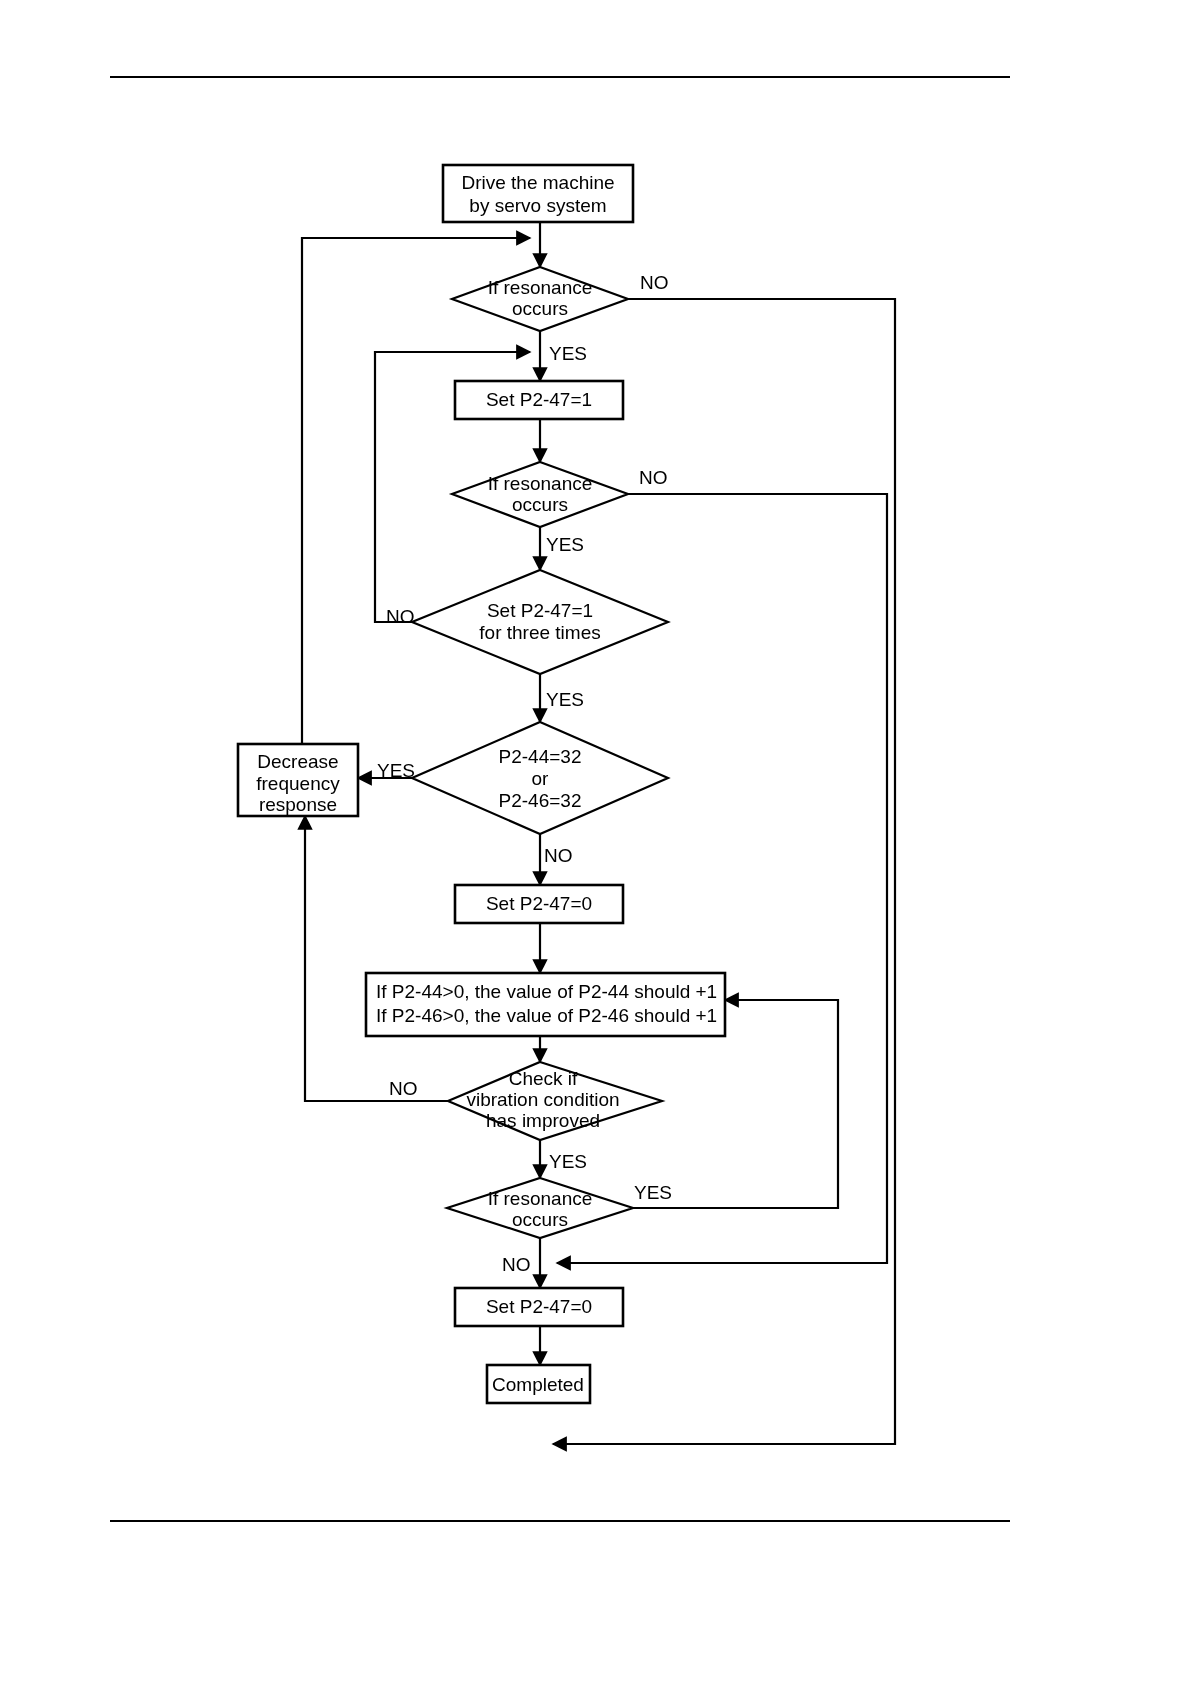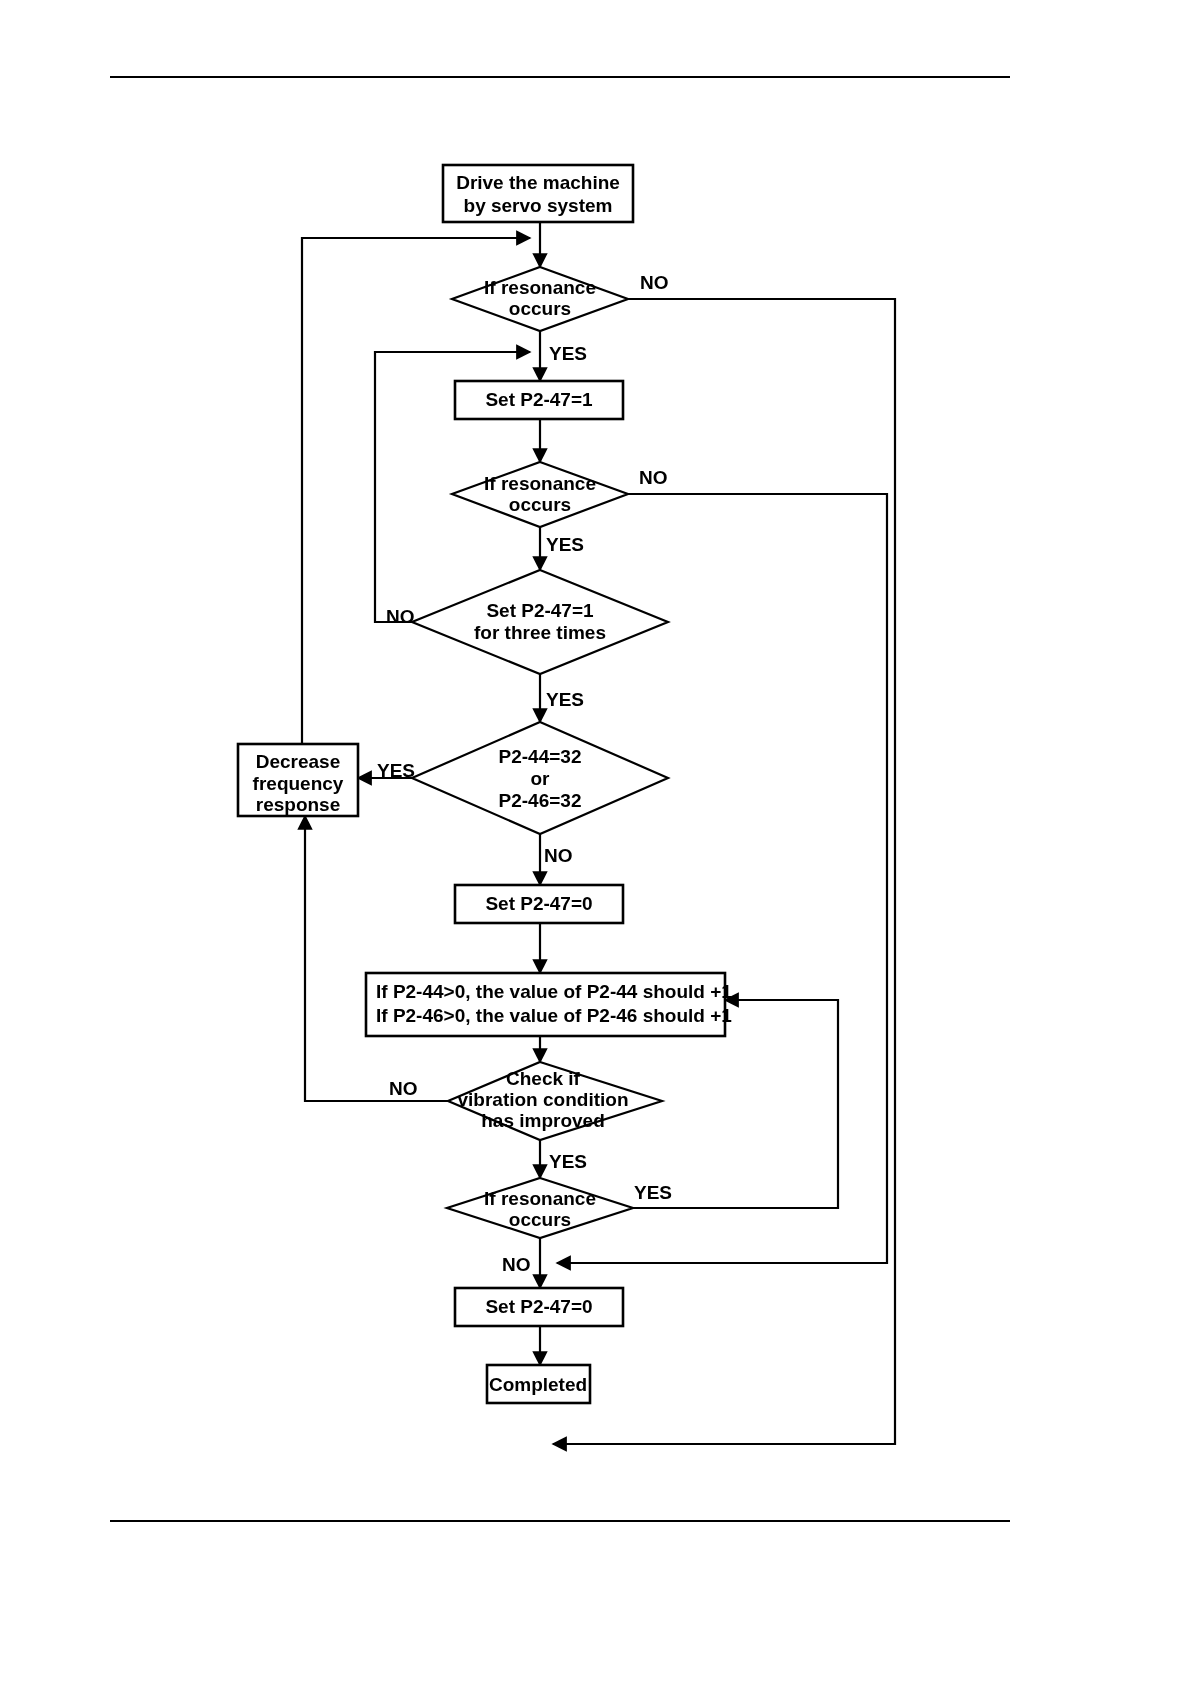--- a/index.html
+++ b/index.html
@@ -1,21 +1,21 @@
 <!DOCTYPE html>
 <html><head>
 <meta charset="utf-8">
 <style>
   html,body{margin:0;padding:0;background:#ffffff;}
   body{
     width:1190px;height:1684px;position:relative;overflow:hidden;
     font-family:"Liberation Sans","DejaVu Sans",sans-serif;
     color:#000000;
   }
-  #page{position:absolute;inset:0;font-weight:bold;}
+  #page{position:absolute;inset:0;}
   .rule{position:absolute;background:#000;height:2px;left:110px;width:900px;}
   #rule-top{top:76px;}
   #rule-bottom{top:1520px;}
 
   svg#flow{position:absolute;left:0;top:0;width:1190px;height:1684px;}
   svg#flow text{
     font-family:"Liberation Sans","DejaVu Sans",sans-serif;
     fill:#000;
   }
   .node-text{font-size:19px;}

